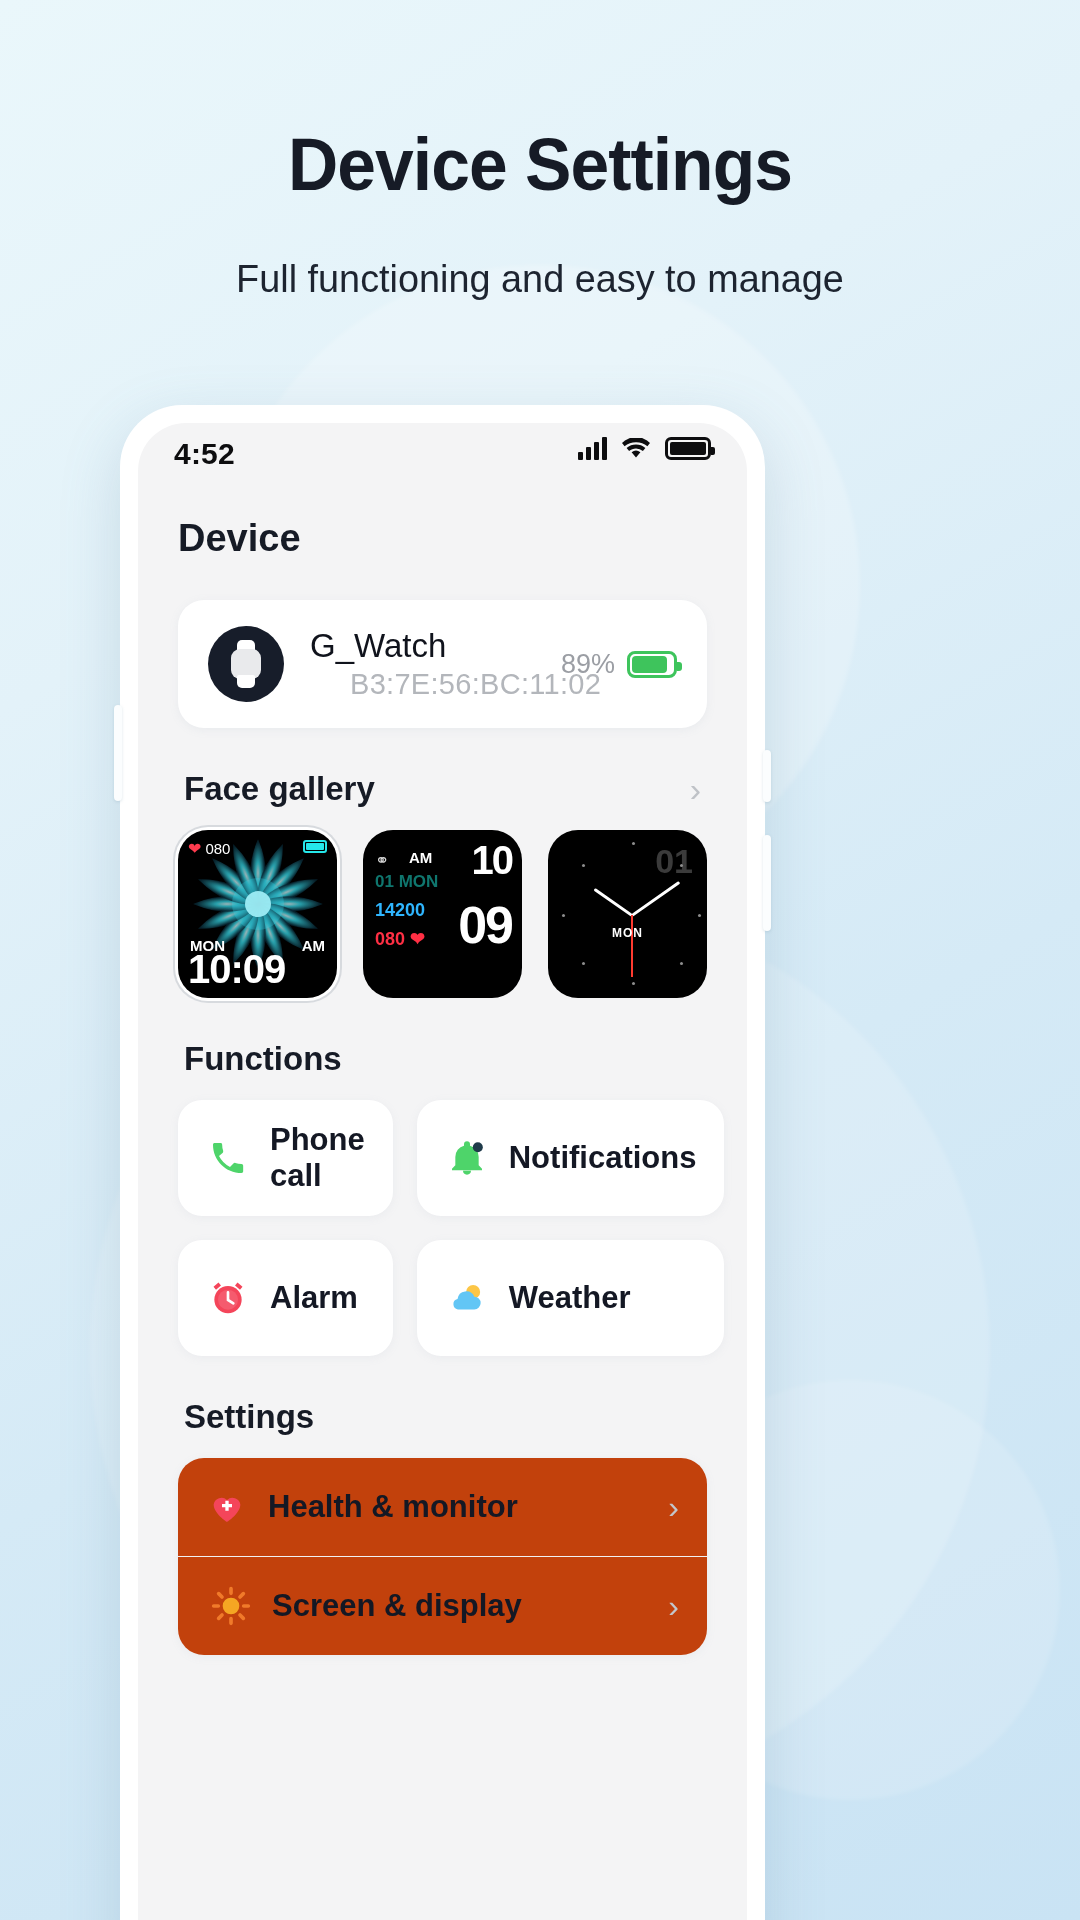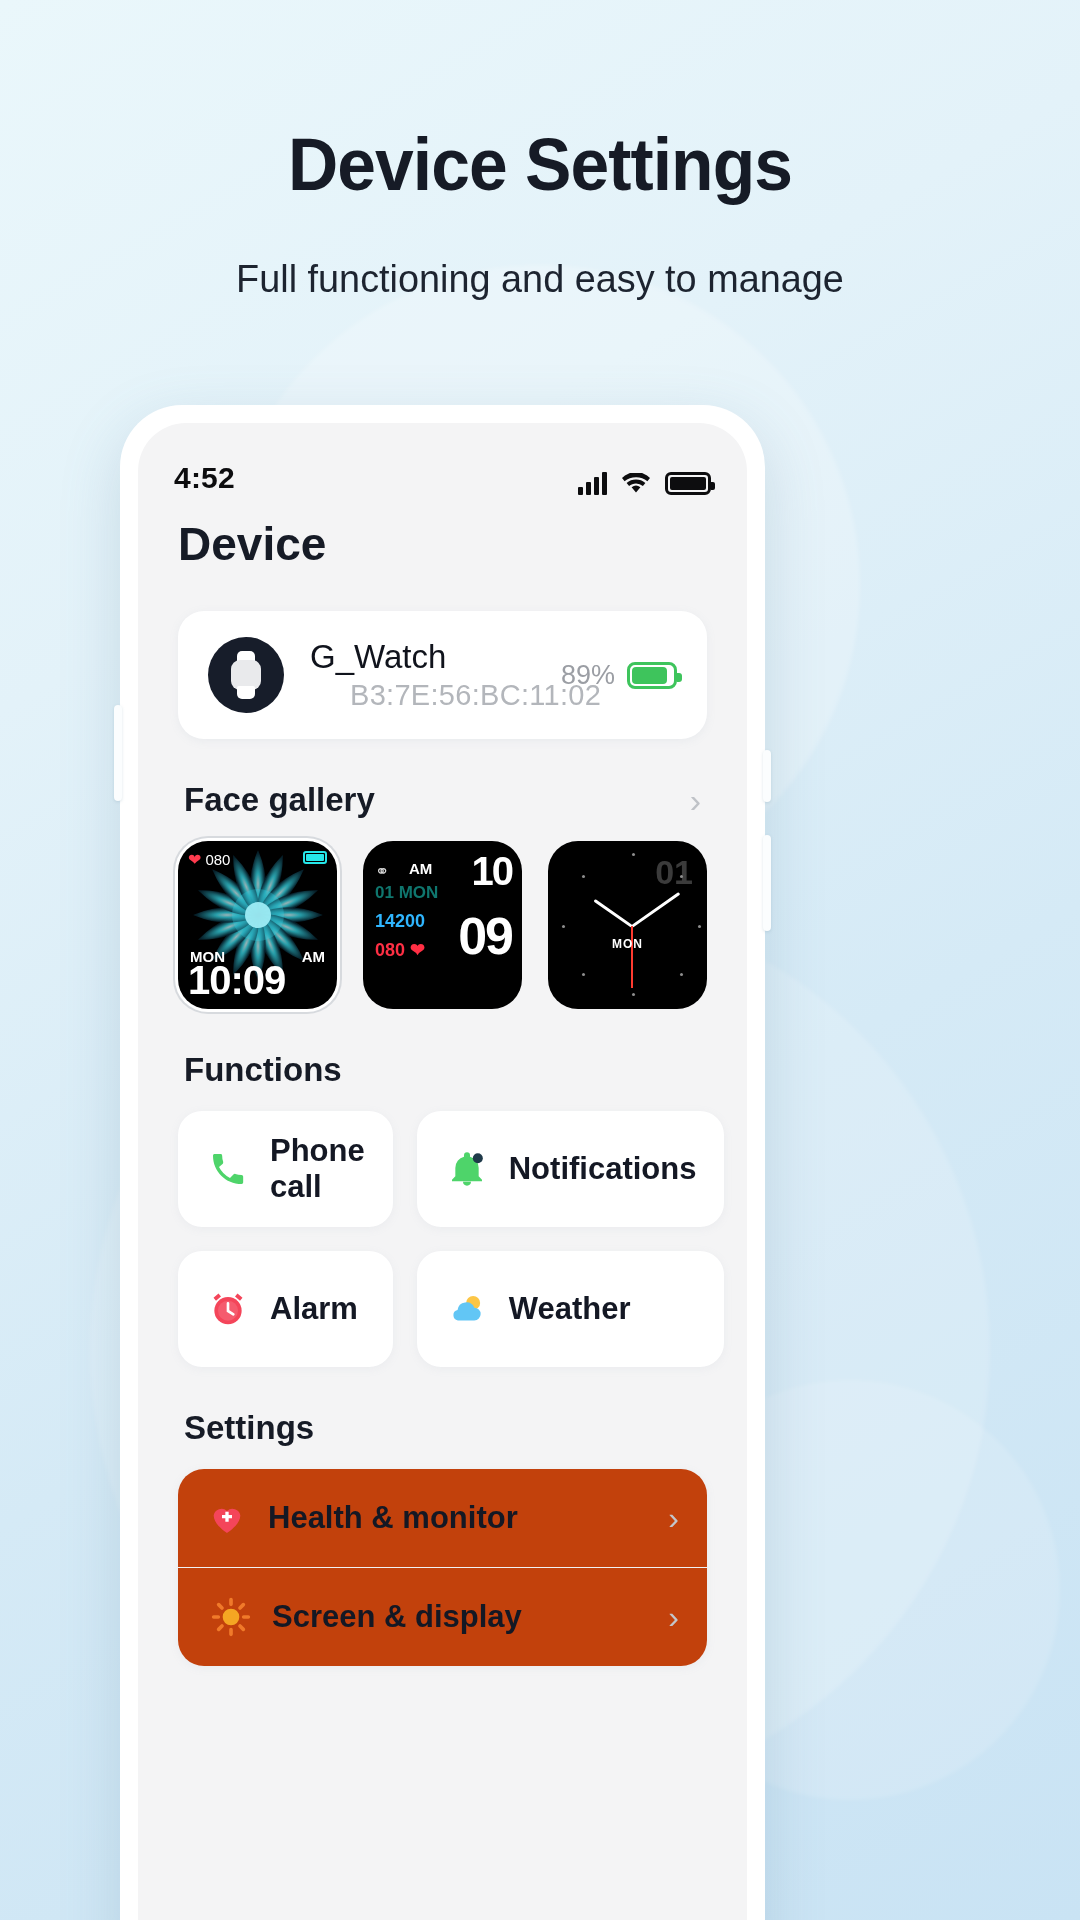--- a/index.html
+++ b/index.html
@@ -38,36 +38,36 @@
   .btn-l1{ left:-6px; top:300px; width:8px; height:96px; }
   .btn-r1{ right:-6px; top:345px; width:8px; height:52px; }
   .btn-r2{ right:-6px; top:430px; width:8px; height:96px; }
 
   .screen{
     width:100%; height:100%; background:#f4f4f5;
     border-radius:48px 48px 0 0; overflow:hidden; position:relative;
   }
 
   .statusbar{
-    height:72px; display:flex; align-items:flex-end; justify-content:space-between;
+    height:72px; display:flex; align-items:flex-start; justify-content:space-between;
     padding:14px 36px 0 36px;
   }
   .sb-time{ font-size:30px; font-weight:700; color:#0d0d0f; letter-spacing:.2px;}
   .sb-icons{ display:flex; align-items:center; gap:14px; }
   .ic-signal{ display:flex; align-items:flex-end; gap:3px; height:22px;}
   .ic-signal i{ width:5px; background:#0d0d0f; border-radius:1px; display:block;}
   .ic-signal i:nth-child(1){height:8px;} .ic-signal i:nth-child(2){height:13px;}
   .ic-signal i:nth-child(3){height:18px;} .ic-signal i:nth-child(4){height:23px;}
   .ic-wifi{ width:30px; height:22px; position:relative; }
   .ic-wifi svg{ width:30px; height:22px; display:block; }
   .ic-batt{ width:46px; height:23px; border:3px solid #0d0d0f; border-radius:6px; position:relative;}
   .ic-batt::before{ content:""; position:absolute; left:2px; top:2px; bottom:2px; right:2px; background:#0d0d0f; border-radius:2px;}
   .ic-batt::after{ content:""; position:absolute; right:-7px; top:7px; width:4px; height:8px; background:#0d0d0f; border-radius:0 2px 2px 0;}
 
-  .page-title{ font-size:46px; font-weight:700; color:#161b26; padding:22px 40px 0 40px; }
+  .page-title{ font-size:38px; font-weight:700; color:#161b26; padding:22px 40px 0 40px; }
 
   
   .device-card{
     margin:40px 40px 0 40px; background:#fff; border-radius:26px;
     padding:26px 30px; display:flex; align-items:center; gap:26px;
     box-shadow:0 2px 10px rgba(140,160,180,.10);
   }
   .dev-avatar{
     width:76px; height:76px; border-radius:50%; background:#171d2a;
     display:flex; align-items:center; justify-content:center; flex:0 0 auto;

